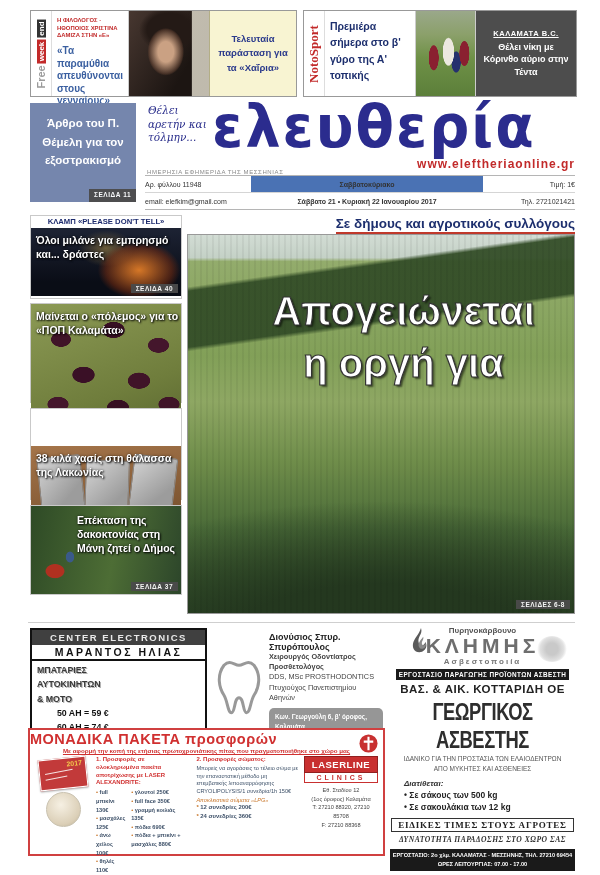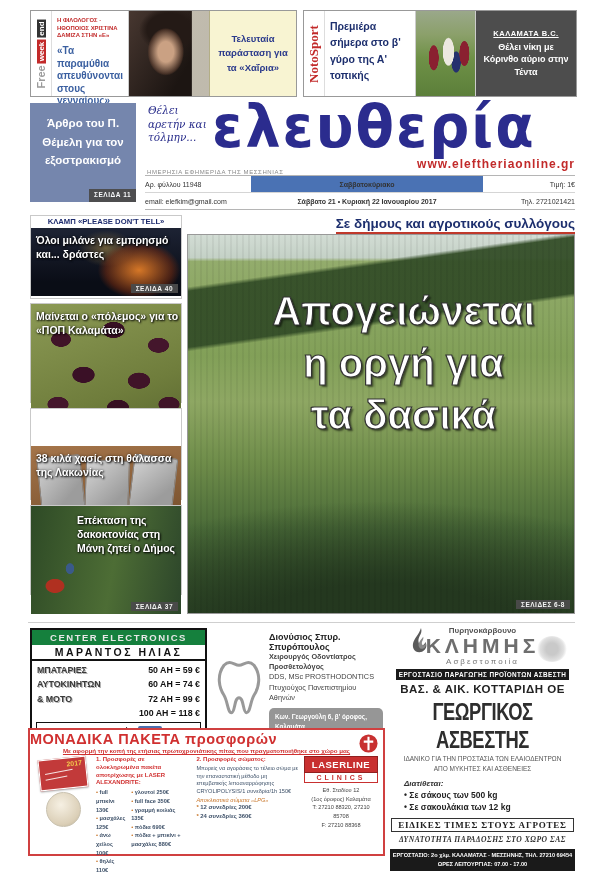--- a/index.html
+++ b/index.html
@@ -80,21 +80,21 @@
       radial-gradient(17px 12px at 85% 35%,#44162c 60%,transparent 64%),
       radial-gradient(18px 13px at 35% 60%,#3a1026 60%,transparent 64%),
       radial-gradient(18px 13px at 72% 65%,#401428 60%,transparent 64%),
       radial-gradient(17px 12px at 18% 85%,#44162c 60%,transparent 64%),
       radial-gradient(18px 13px at 58% 88%,#361022 60%,transparent 64%),
       radial-gradient(17px 12px at 92% 85%,#401428 60%,transparent 64%),
       linear-gradient(160deg,#8c9a55,#6f7d3c 70%,#5e6b32);}
   #photo-hashish{height:90px;background:linear-gradient(170deg,#a5754a,#7d5531 75%,#6a4628);margin-top:37px;}
   .brick{position:absolute;background:linear-gradient(135deg,#d6d6d6,#9c9c9c 70%);
       border:1px solid #8a8a8a;border-radius:3px;}
-  #photo-grove{height:108px;background:
+  #photo-grove{height:88px;background:
       radial-gradient(16px 12px at 16% 74%,#b03020 55%,transparent 62%),
       radial-gradient(7px 9px at 26% 58%,#3a5a8a 55%,transparent 65%),
       linear-gradient(100deg,#2e4a26,#4d6d35 55%,#2c452a);}
 
   
   #kicker-main{top:216px;right:25px;color:#1d2f6e;font-weight:800;font-size:13.5px;
       border-bottom:2px solid #c0392b;padding-bottom:1px;}
   #main-photo{left:187px;top:234px;width:388px;height:380px;border:1px solid #999;
       box-sizing:border-box;background:
       repeating-linear-gradient(90deg,rgba(0,0,0,.05) 0 2px,transparent 2px 6px),
@@ -102,25 +102,25 @@
       linear-gradient(172deg,rgba(0,0,0,0) 12%,rgba(52,78,40,.95) 13%,rgba(52,78,40,.95) 26%,rgba(0,0,0,0) 27%),
       linear-gradient(180deg,#d2dcd4 0%,#c4d1c6 6%,#93ac6c 7%,#82a058 32%,#8ea763 44%,#6f8d4a 60%,#4a6b38 78%,#2f4a28 100%);}
   #headline{position:absolute;left:49px;right:4px;top:50px;text-align:center;color:#fff;
       font-weight:800;font-size:40px;line-height:1.3;-webkit-text-stroke:1.2px #333;
       text-shadow:2px 2px 2px rgba(0,0,0,.55);}
   #rule-bottom{left:28px;top:622px;width:547px;height:1px;background:#cfcfcf;}
 
   
   #ad-electronics{left:30px;top:628px;width:177px;height:126px;border:2px solid #111;
       box-sizing:border-box;background:#fff;}
-  .ce-header{background:#15803d;color:#e8e8e8;font-weight:900;font-size:9.5px;text-align:center;
+  .ce-header{background:#404040;color:#e8e8e8;font-weight:900;font-size:9.5px;text-align:center;
       letter-spacing:1.5px;padding:2px 0;}
   .ce-owner{font-weight:900;font-size:10.5px;letter-spacing:2.5px;text-align:center;
       border-bottom:2px solid #111;padding:1px 0;color:#111;}
-  .ce-body{display:flex;padding:2px 5px 1px;}
+  .ce-body{display:flex;padding:2px 5px 1px;flex-direction:column;}
   .ce-products{width:56%;font-weight:900;font-size:8.8px;color:#3a3a3a;
       text-shadow:1px 1px 0 #b5b5b5;line-height:1.62;}
   .ce-prices{width:44%;font-weight:900;font-size:8.8px;text-align:right;line-height:1.62;color:#111;}
   .ce-warranty{margin:1px 4px;border:1.5px solid #111;font-weight:900;font-size:7.8px;
       text-align:center;padding:1px 2px;line-height:1.5;color:#111;}
   .ce-brandlogo{display:inline-block;width:24px;height:7px;background:#4a6fae;border-radius:2px;
       vertical-align:middle;margin-left:3px;}
   .ce-footer{font-size:6px;text-align:center;padding-top:2px;color:#222;}
 
   #ad-dentist{left:212px;top:628px;width:173px;height:122px;display:flex;gap:5px;
@@ -132,21 +132,21 @@
       padding:4px 6px;line-height:1.55;}
   .dt-box .b{font-weight:bold;}
 
   #ad-klimis{left:390px;top:622px;width:185px;height:250px;text-align:center;box-sizing:border-box;}
   .kl-top{position:relative;padding-top:4px;}
   .kl-flame{position:absolute;left:20px;top:6px;}
   .kl-splat{position:absolute;right:8px;top:14px;width:30px;height:26px;border-radius:50%;
       background:radial-gradient(circle,#c9c9c9 30%,rgba(180,180,180,.4) 60%,transparent 75%);}
   .kl-brandtop{font-size:8px;font-weight:bold;color:#555;}
   .kl-brand{font-size:21px;font-weight:900;color:#6e6e6e;letter-spacing:4px;line-height:1.05;}
-  .kl-brandsub{font-size:8px;font-weight:normal;color:#777;letter-spacing:2px;}
+  .kl-brandsub{font-size:8px;font-weight:bold;color:#777;letter-spacing:2px;}
   .kl-bar{background:#1a1a1a;color:#fff;font-size:6.4px;font-weight:bold;padding:2px 0;
       margin:3px 6px 0;letter-spacing:.4px;}
   .kl-company{font-size:11.5px;font-weight:800;color:#222;margin-top:3px;letter-spacing:.5px;}
   .kl-product{font-size:20px;font-weight:900;color:#2e2e2e;margin-top:3px;
       transform:scale(.92,1.22);transform-origin:center top;letter-spacing:-.5px;}
   .kl-desc{font-size:6.5px;color:#555;margin-top:10px;line-height:1.5;padding:0 6px;}
   .kl-avail{font-size:8px;font-weight:bold;font-style:italic;color:#333;text-align:left;
       margin:5px 0 1px 14px;}
   .kl-opt{font-size:8.5px;font-weight:bold;color:#222;text-align:left;margin-left:14px;line-height:1.5;}
   .kl-special{display:inline-block;border:1.5px solid #333;padding:1px 6px;margin-top:4px;
@@ -276,21 +276,20 @@
       <div class="photo-title" style="left:46px;top:7px;">Επέκταση της δακοκτονίας στη Μάνη ζητεί ο Δήμος</div>
       <span class="tag">ΣΕΛΙΔΑ 37</span>
     </div>
   </div>
 
   <div class="abs" id="kicker-main">Σε δήμους και αγροτικούς συλλόγους</div>
   <div class="abs" id="main-photo">
     <div id="headline">
       <div>Απογειώνεται</div>
       <div>η οργή για</div>
-      <div>τα δασικά</div>
     </div>
     <span class="tag" style="bottom:4px;right:4px;">ΣΕΛΙΔΕΣ 6-8</span>
   </div>
 
   <div class="abs" id="rule-bottom"></div>
 
   <div class="abs" id="ad-electronics">
     <div class="ce-header">CENTER ELECTRONICS</div>
     <div class="ce-owner">ΜΑΡΑΝΤΟΣ ΗΛΙΑΣ</div>
     <div class="ce-body">

